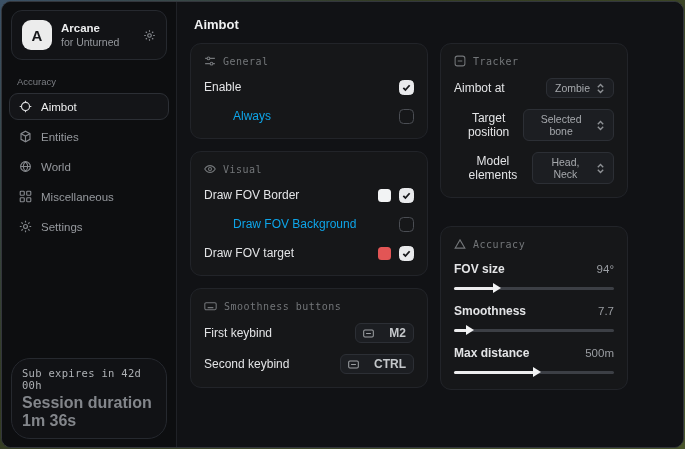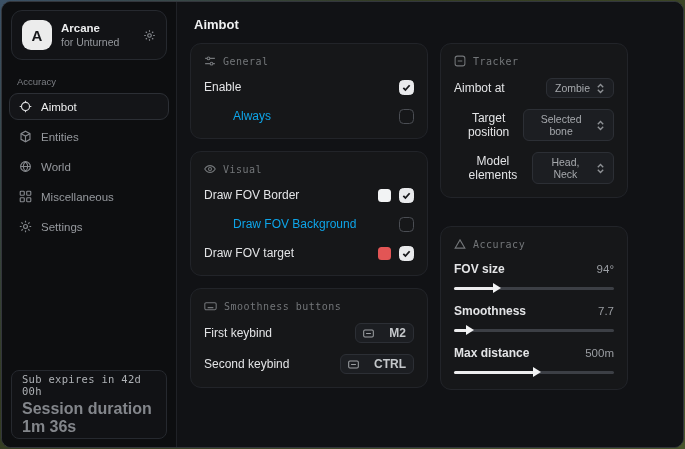--- a/index.html
+++ b/index.html
@@ -32,21 +32,21 @@
   .nav { display:flex; flex-direction:column; padding:2px 7px; gap:3px; }
   .nav-item {
     display:flex; align-items:center; gap:9px; padding:6px 9px; border-radius:9px;
     font-size:11.5px; color:#96999e; border:1px solid transparent; cursor:default;
   }
   .nav-item .nav-icon { display:flex; color:#85888d; }
   .nav-item.active { background:#141518; border-color:#2c2f35; color:#eceded; }
   .nav-item.active .nav-icon { color:#d6d7d9; }
   .sidebar-spacer { flex:1; }
   .sub-card {
-    margin:0 9px 8px; padding:2px 10px; border:1px solid #26292f; border-radius:8px; background:#111215;
+    margin:0 9px 8px; padding:8px 10px; border:1px solid #26292f; border-radius:19px; background:#111215;
   }
   .sub-line1 { font-family:"DejaVu Sans Mono", monospace; font-size:10.5px; color:#aeb1b5; letter-spacing:.3px; }
   .sub-line2 { font-size:16px; color:#83868b; margin-top:3px; font-weight:700; }
   
   .main { flex:1; display:flex; flex-direction:column; background:#111215; }
   .main-title { padding:15px 17px 9px; font-size:13px; font-weight:700; color:#f0f1f2; }
   .content { display:flex; gap:12px; padding:2px 13px 0; align-items:flex-start; }
   .col { display:flex; flex-direction:column; gap:12px; }
   .col-left { width:238px; }
   .col-right { width:188px;gap:28px; }

